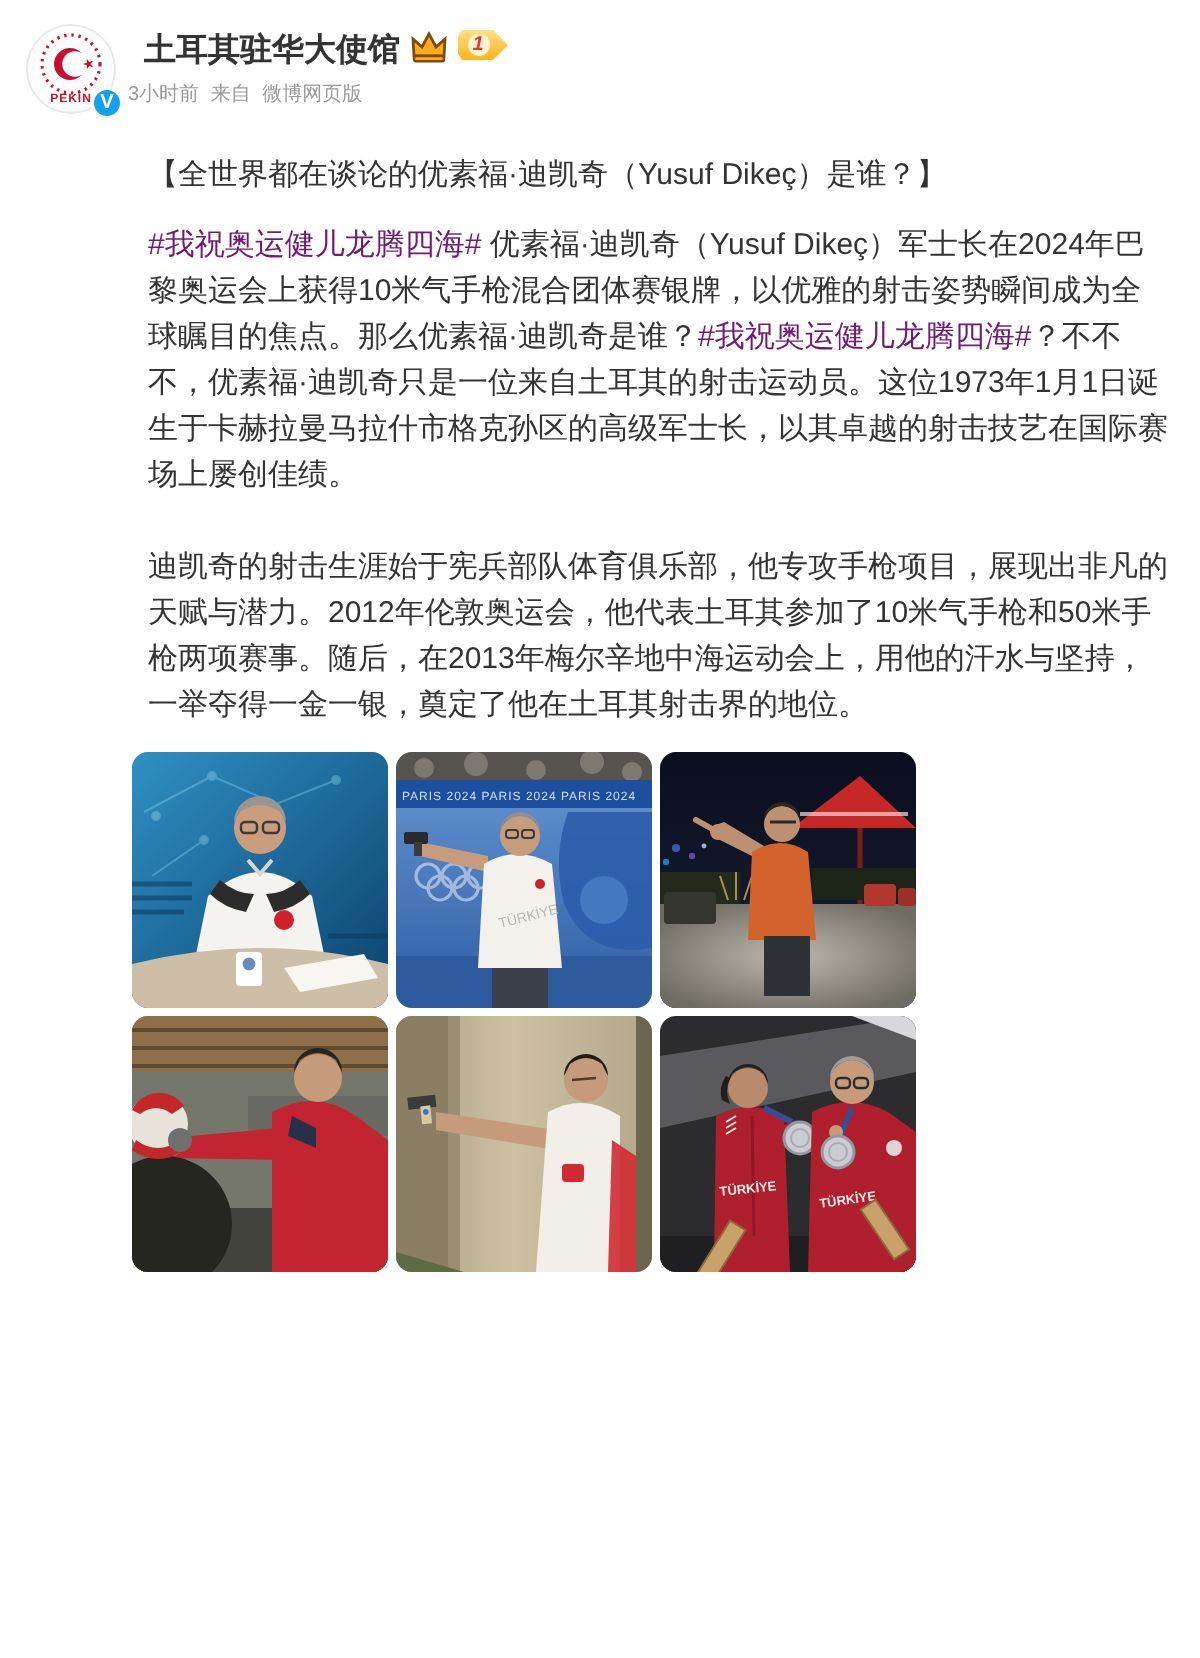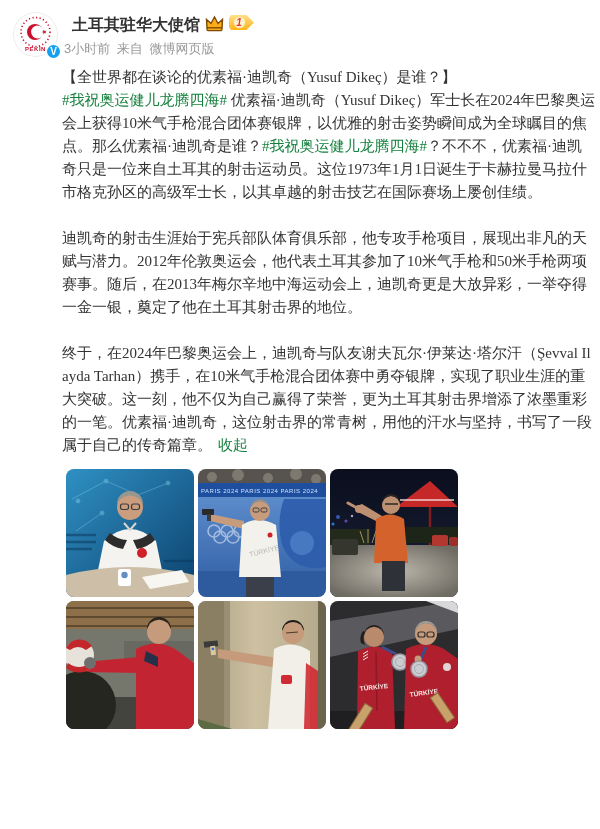--- a/index.html
+++ b/index.html
@@ -29,32 +29,32 @@
     position:relative; width:25px; height:15px;
     background:linear-gradient(180deg,#ffe089,#ffb418);
     clip-path:polygon(0 22%, 0 78%, 8% 100%, 70% 100%, 100% 50%, 70% 0, 8% 0);
     display:flex; align-items:center; justify-content:center;
   }
   .lv-badge i {
     font-size:10px; font-weight:bold; font-style:italic; color:#e03a2f;
     background:#fff3cf; border-radius:50%; width:11px; height:11px;
     line-height:11px; text-align:center; margin-left:-5px;
   }
-  .meta { position:absolute; left:64px; top:40px; font-size:13px; color:#9a9a9a;text-align:right; }
+  .meta { position:absolute; left:64px; top:40px; font-size:10px; color:#9a9a9a;text-align:right; }
   .meta span { margin-right:3px; }
   .meta .src { cursor:pointer; }
   
   .body-text {
     margin:2px 4px 0 62px; width:534px;
     font-size:15px; line-height:23px; color:#333;
     word-break:break-all;
   }
-  .body-text p { margin:0;font-family:Liberation Serif, serif; }
+  .body-text p { margin:12px; }
   .body-text p.gap { margin-top:23px; }
-  .lnk { color:#15803d; cursor:pointer; text-decoration:none; }
+  .lnk { color:#701a75; cursor:pointer; text-decoration:none; }
   .collapse { margin-left:6px; }
   
   .photo-grid {
     margin:12px 0 0 66px;
     display:grid; grid-template-columns:repeat(3,128px); gap:4px;
   }
   .ph {
     width:128px; height:128px; border-radius:8px; overflow:hidden;
     cursor:pointer; background:#ddd;
   }
@@ -99,24 +99,21 @@
   </div>
 
   <div class="body-text">
     <p>
       <span>【全世界都在谈论的优素福·迪凯奇（Yusuf Dikeç）是谁？】</span>
     </p>
     <p>
       <a class="lnk">#我祝奥运健儿龙腾四海#</a><span> 优素福·迪凯奇（Yusuf Dikeç）军士长在2024年巴黎奥运会上获得10米气手枪混合团体赛银牌，以优雅的射击姿势瞬间成为全球瞩目的焦点。那么优素福·迪凯奇是谁？</span><a class="lnk">#我祝奥运健儿龙腾四海#</a><span>？不不不，优素福·迪凯奇只是一位来自土耳其的射击运动员。这位1973年1月1日诞生于卡赫拉曼马拉什市格克孙区的高级军士长，以其卓越的射击技艺在国际赛场上屡创佳绩。</span>
     </p>
     <p class="gap">
-      <span>迪凯奇的射击生涯始于宪兵部队体育俱乐部，他专攻手枪项目，展现出非凡的天赋与潜力。2012年伦敦奥运会，他代表土耳其参加了10米气手枪和50米手枪两项赛事。随后，在2013年梅尔辛地中海运动会上，迪凯奇更是大放异彩，一举夺得一金一银，奠定了他在土耳其射击界的地位。</span>
-    </p>
-    <p class="gap">
-      <span>终于，在2024年巴黎奥运会上，迪凯奇与队友谢夫瓦尔·伊莱达·塔尔汗（Şevval Ilayda Tarhan）携手，在10米气手枪混合团体赛中勇夺银牌，实现了职业生涯的重大突破。这一刻，他不仅为自己赢得了荣誉，更为土耳其射击界增添了浓墨重彩的一笔。优素福·迪凯奇，这位射击界的常青树，用他的汗水与坚持，书写了一段属于自己的传奇篇章。</span><a class="lnk collapse">收起</a>
+      <span>迪凯奇的射击生涯始于宪兵部队体育俱乐部，他专攻手枪项目，展现出非凡的天赋与潜力。2012年伦敦奥运会，他代表土耳其参加了10米气手枪和50米手枪两项赛事。随后，在2013年梅尔辛地中海运动会上，用他的汗水与坚持，一举夺得一金一银，奠定了他在土耳其射击界的地位。</span>
     </p>
   </div>
 
   <div class="photo-grid">
 
     <figure class="ph">
       <svg width="128" height="128" viewBox="0 0 128 128">
         <defs>
           <linearGradient id="p1bg" x1="0" y1="0" x2="1" y2="1">
             <stop offset="0" stop-color="#2f90c3"></stop>

